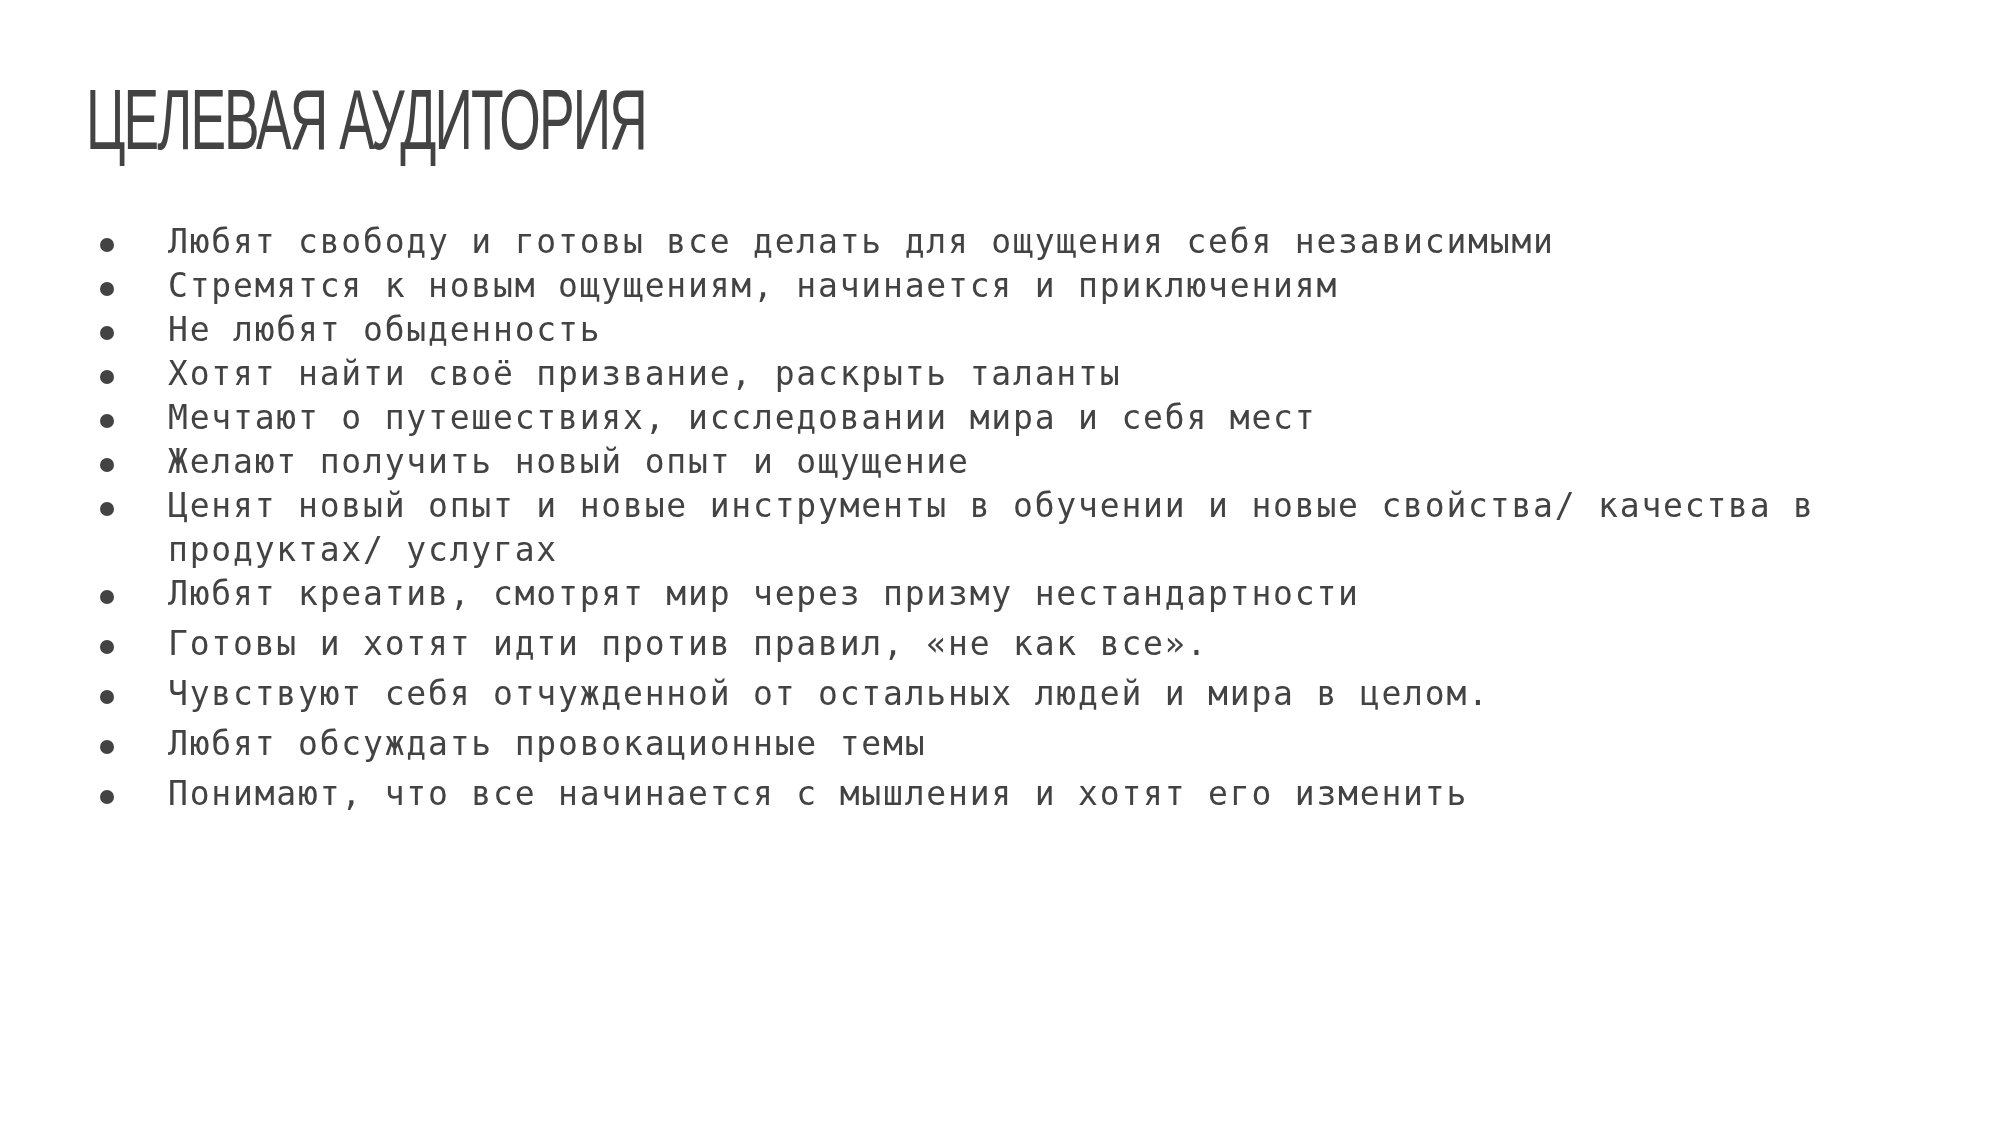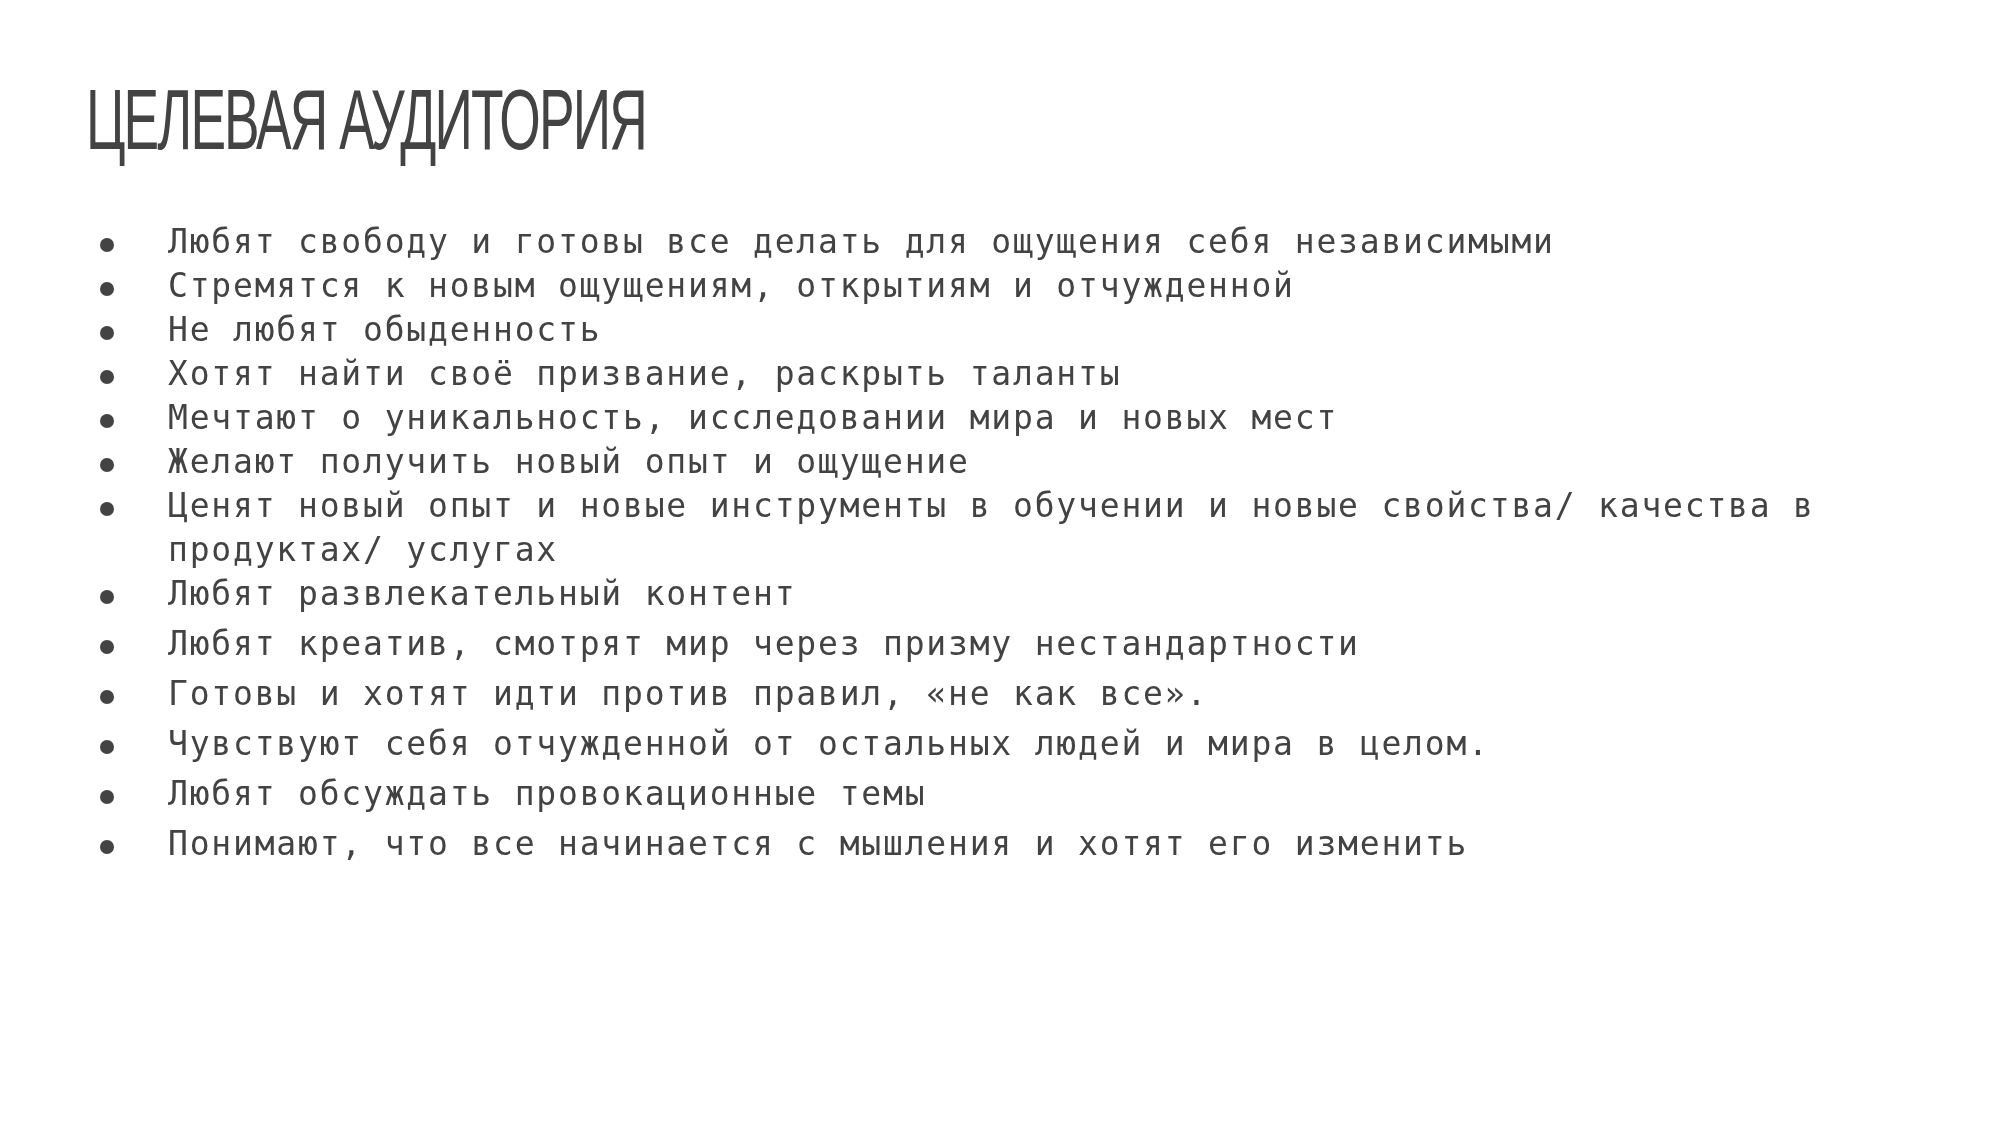--- a/index.html
+++ b/index.html
@@ -78,45 +78,41 @@
 <div class="slide">
   <h1 class="title">ЦЕЛЕВАЯ АУДИТОРИЯ</h1>
 
   <ul class="bullets">
     <li class="bullet-item gap-small">
       <span class="dot"></span>
       <span class="txt">Любят свободу и готовы все делать для ощущения себя независимыми</span>
     </li>
     <li class="bullet-item gap-small">
       <span class="dot"></span>
-      <span class="txt">Стремятся к новым ощущениям, открытиям и отчужденной</span>
+      <span class="txt">Стремятся к новым ощущениям, начинается и приключениям</span>
     </li>
     <li class="bullet-item gap-small">
       <span class="dot"></span>
       <span class="txt">Не любят обыденность</span>
     </li>
     <li class="bullet-item gap-small">
       <span class="dot"></span>
       <span class="txt">Хотят найти своё призвание, раскрыть таланты</span>
     </li>
     <li class="bullet-item gap-small">
       <span class="dot"></span>
-      <span class="txt">Мечтают о уникальность, исследовании мира и новых мест</span>
+      <span class="txt">Мечтают о путешествиях, исследовании мира и себя мест</span>
     </li>
     <li class="bullet-item gap-small">
       <span class="dot"></span>
       <span class="txt">Желают получить новый опыт и ощущение</span>
     </li>
     <li class="bullet-item gap-small">
       <span class="dot"></span>
       <span class="txt">Ценят новый опыт и новые инструменты в обучении и новые свойства/ качества в продуктах/ услугах</span>
-    </li>
-    <li class="bullet-item gap-large">
-      <span class="dot"></span>
-      <span class="txt">Любят развлекательный контент</span>
     </li>
     <li class="bullet-item gap-large">
       <span class="dot"></span>
       <span class="txt">Любят креатив, смотрят мир через призму нестандартности</span>
     </li>
     <li class="bullet-item gap-large">
       <span class="dot"></span>
       <span class="txt">Готовы и хотят идти против правил, «не как все».</span>
     </li>
     <li class="bullet-item gap-large">

